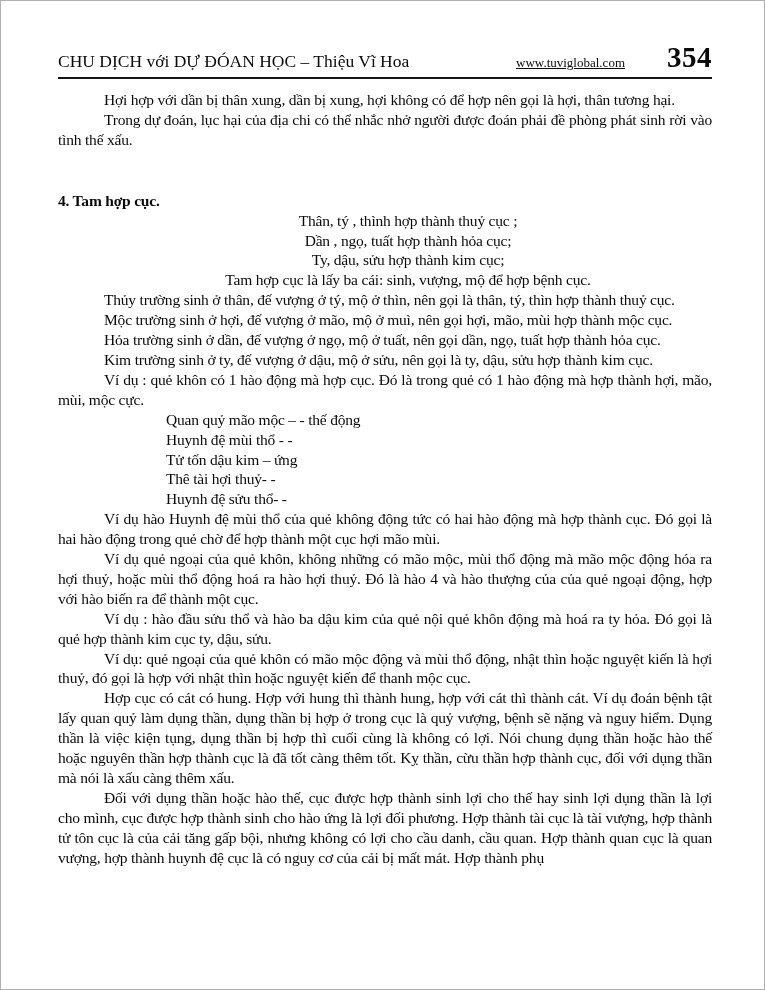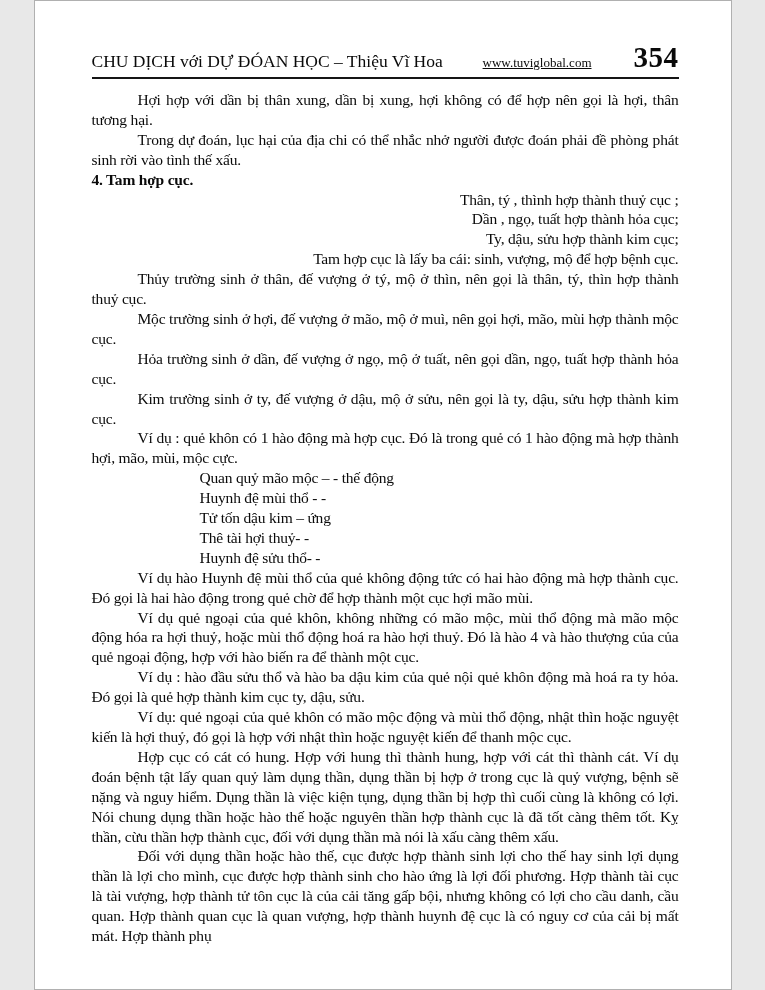--- a/index.html
+++ b/index.html
@@ -1,18 +1,18 @@
 <!DOCTYPE html>
 <html><head>
 <meta charset="utf-8">
 <style>
   html, body { margin: 0; padding: 0; background: #e8e8e8; }
   .page {
     position: relative;
-    width: 698px;
+    width: 765px;
     height: 990px;
     margin: 0 auto;
     background: #ffffff;
     border: 1px solid #b0b0b0;
     box-sizing: border-box;
     padding: 42px 52px 0 57px;
     font-family: "Liberation Serif", serif;
     color: #0a0a0a;
     overflow: hidden;
   }
@@ -46,22 +46,22 @@
     margin-bottom: 11px;
   }
   .doc {
     font-size: 15.5px;
     line-height: 19.9px;
     letter-spacing: -0.2px;
     text-align: justify;
   }
   .blk { margin: 0; }
   .p { text-indent: 46px; }
-  .heading { font-weight: bold; text-indent: 0; text-align: left; }
-  .line { text-indent: 46px; text-align: right; }
+  .heading { font-weight: bold; text-indent: 0; text-align: left; margin-top: 41px; }
+  .line { text-indent: 46px; text-align: center; }
   .hex { margin-left: 108px; text-indent: 0; text-align: left; }
 </style>
 </head>
 <body>
 
 <div class="page">
   <div class="header">
     <span class="title">CHU DỊCH với DỰ ĐÓAN HỌC – Thiệu Vĩ Hoa</span>
     <span class="url">www.tuviglobal.com</span>
     <span class="pagenum">354</span>

